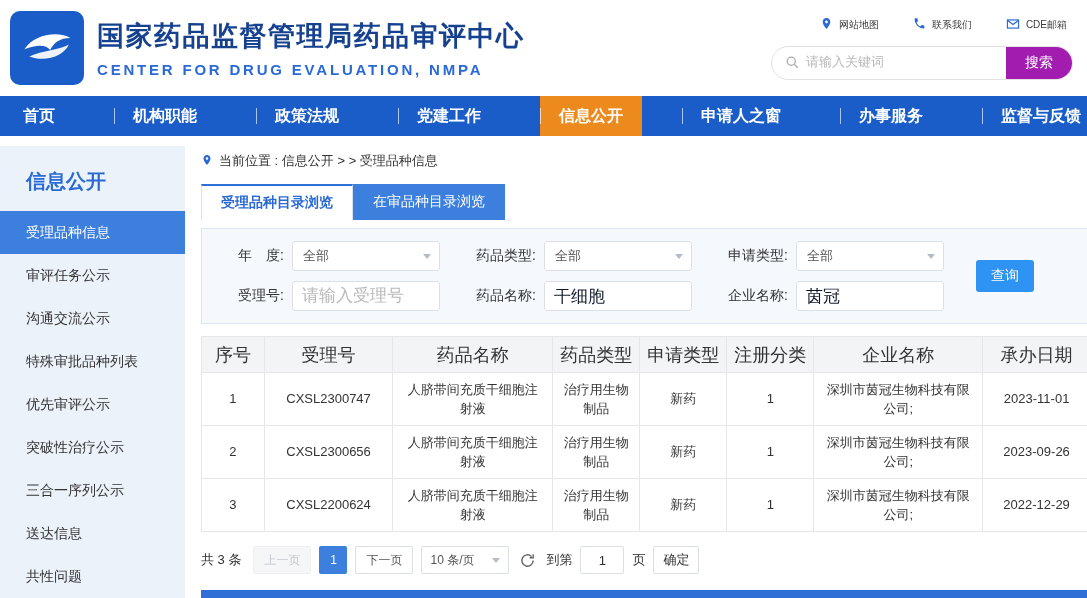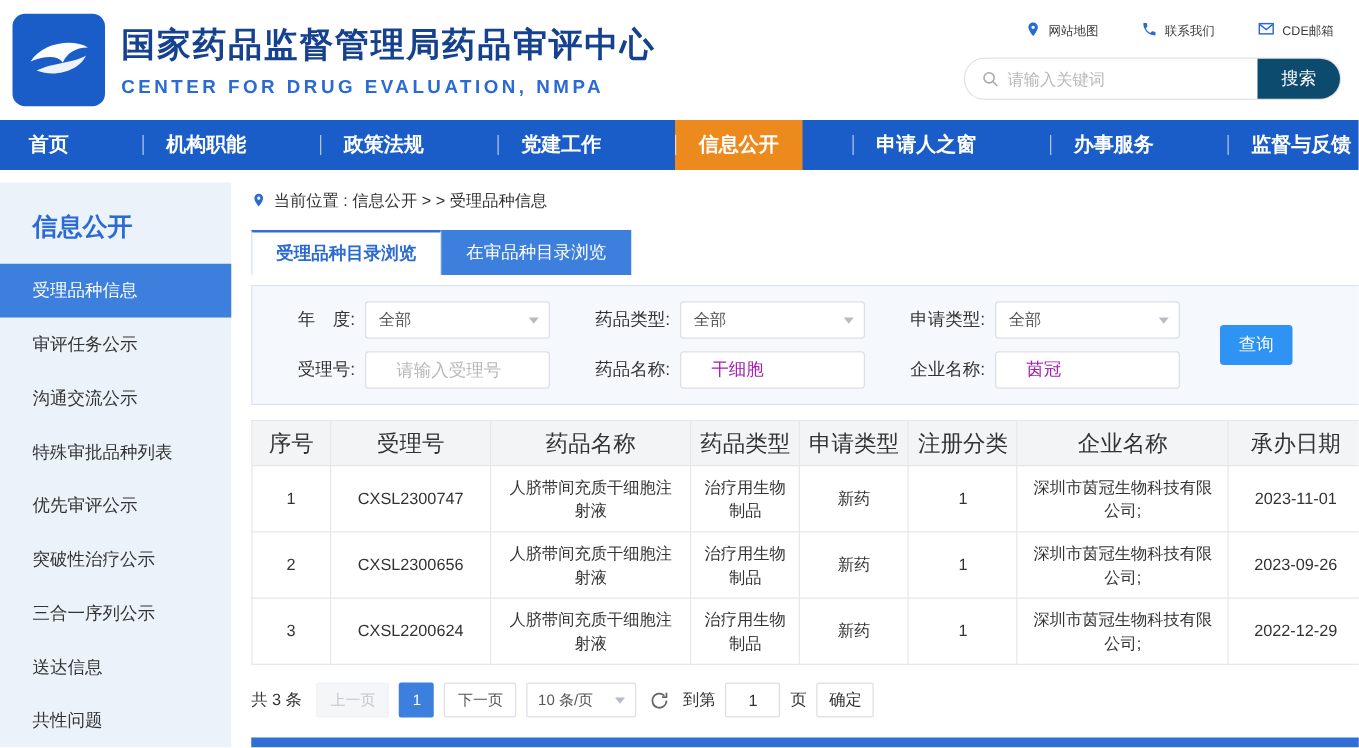--- a/index.html
+++ b/index.html
@@ -12,23 +12,23 @@
     align-items:center; justify-content:center; flex:0 0 auto; cursor:pointer; }
   .title-block { margin-left:13px; }
   .site-title { font-size:27px; font-weight:bold; color:#15418f; letter-spacing:1.5px; }
   .site-subtitle { margin-top:7px; font-size:15px; font-weight:bold; color:#2a6ad4; letter-spacing:2.8px; }
   .header-right { margin-left:auto; display:flex; flex-direction:column; align-items:flex-end; gap:13px; }
   .quick-links { display:flex; gap:34px; align-items:center; font-size:10px; color:#3a3a3a; padding-right:6px; }
   .quick-link { display:flex; align-items:center; gap:6px; cursor:pointer; }
   .search-bar { display:flex; align-items:center; width:302px; height:34px; border:1px solid #e2e2e2;
     border-radius:17px; overflow:hidden; background:#fff; }
   .search-icon-wrap { padding:0 6px 0 13px; display:flex; }
-  .search-input { border:none; outline:none; flex:1; font-size:13px; color:#a16207; background:transparent; }
+  .search-input { border:none; outline:none; flex:1; font-size:13px; color:#a16207; background:transparent;font-family:Liberation Mono, monospace; }
   .search-input::placeholder { color:#b9b9b9; }
-  .search-btn { width:66px; height:34px; border:none; background:#0c4a6e; color:#fff; font-size:14px; cursor:pointer; }
+  .search-btn { width:66px; height:34px; border:none; background:#a21caf; color:#fff; font-size:14px; cursor:pointer; }
 
   
   .nav { height:40px; background:#1a5dc8; display:flex; align-items:stretch; padding-left:4px;gap:40px; }
   .nav-item { display:flex; align-items:center; padding:0 19px; color:#fff; font-size:16px;
     font-weight:bold; position:relative; cursor:pointer; white-space:nowrap; }
   .nav-item:not(:first-child)::before { content:""; position:absolute; left:0; top:12px; width:1px;
     height:16px; background:rgba(255,255,255,.65); }
   .nav-item.active { background:#ec8a1e; }
 
   
@@ -52,21 +52,21 @@
     padding:12px 18px 12px 12px; display:flex; align-items:center; }
   .filter-rows { display:flex; flex-direction:column; gap:10px; flex:1; }
   .filter-row { display:flex; align-items:center; }
   .f-group { display:flex; align-items:center; margin-right:26px; }
   .f-label { width:70px; text-align:right; font-size:14px; color:#333; margin-right:8px; }
   .f-select, .f-input { width:148px; height:30px; background:#fff; border:1px solid #dcdfe6; border-radius:3px; }
   .f-select { display:flex; align-items:center; justify-content:space-between; padding:0 8px 0 10px;
     font-size:13px; color:#555; cursor:pointer; }
   .caret { width:0; height:0; border-left:4px solid transparent; border-right:4px solid transparent;
     border-top:5px solid #b6bcc6; }
-  .f-input { padding:0 24px; font-size:14px; color:#a21caf; outline:none; }
+  .f-input { padding:0 9px; font-size:17px; color:#0f172a; outline:none; }
   .f-input::placeholder { color:#b9b9b9; }
   .query-btn { width:58px; height:32px; background:#2e93f2; color:#fff; border:none; border-radius:3px;
     font-size:14px; cursor:pointer; margin-left:6px; margin-right:38px; }
 
   .data-table { width:100%; border-collapse:collapse; margin-top:12px; table-layout:fixed; }
   .data-table th { background:#f3f4f6; font-size:18px; color:#333; font-weight:normal; height:36px;
     border:1px solid #e7e7e7; }
   .data-table td { font-size:13px; color:#333; text-align:center; height:53px; border:1px solid #e7e7e7;
     padding:4px 8px; line-height:1.5; word-break:break-all; }
 

